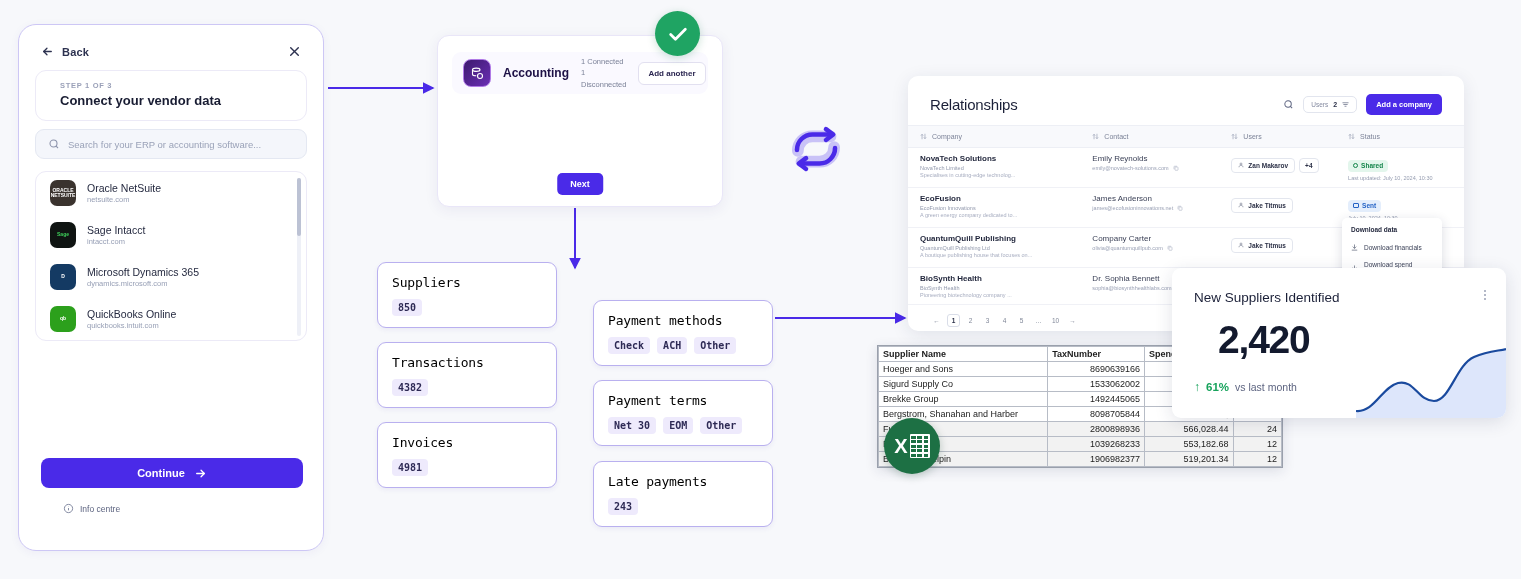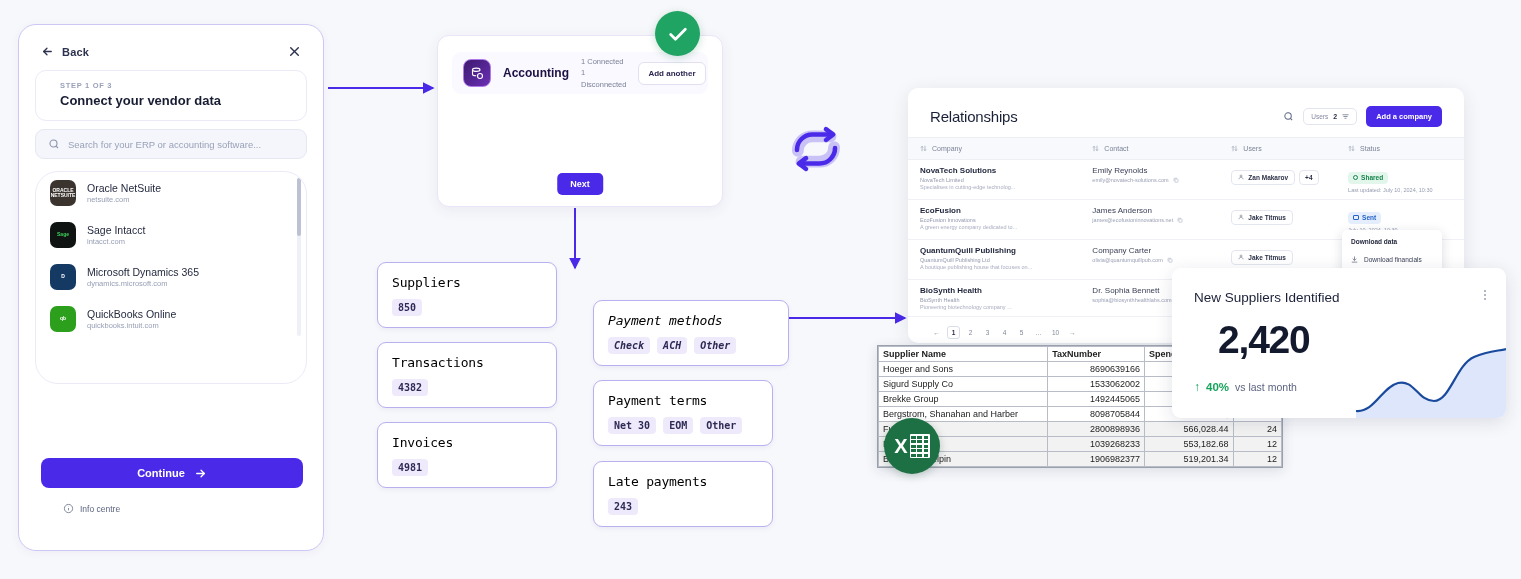--- a/index.html
+++ b/index.html
@@ -49,23 +49,23 @@
     border: 1px solid #e4e8f2;
     border-radius: 9px;
     display: flex; align-items: center; gap: 8px;
     padding: 0 12px;
   }
   #erp-search .ico-search { width: 12px; height: 12px; color: #8d94ac; flex: none; }
   #erp-search .ph { font-size: 9.5px; color: #9aa2b8; }
 
   #vendor-list {
     margin: 12px 16px 0 16px;
-    height: 213px;
+    height: 170px;
     border: 1px solid #eceaf7;
-    border-radius: 23px;
+    border-radius: 11px;
     background: #fff;
     position: relative;
     overflow: hidden;
   }
   .vendor-row { display: flex; align-items: center; gap: 11px; padding: 8px 14px; }
   .vendor-logo {
     width: 26px; height: 26px; border-radius: 7px; flex: none;
     display: flex; align-items: center; justify-content: center;
     font-size: 5px; font-weight: 700; color: #fff; text-align: center; line-height: 1.05;
     overflow: hidden;
@@ -145,31 +145,31 @@
   .chips { display: flex; gap: 7px; margin-top: 9px; }
   .chip {
     background: #eeeafc; border-radius: 4px;
     font-size: 10px; font-weight: 700; color: #2e2a55;
     padding: 3px 6px;
   }
 
   #card-suppliers    { left: 377px; top: 262px; width: 180px; }
   #card-transactions { left: 377px; top: 342px; width: 180px; }
   #card-invoices     { left: 377px; top: 422px; width: 180px; }
-  #card-pay-methods  { left: 593px; top: 300px; width: 196px; font-style: italic; }
+  #card-pay-methods  { left: 593px; top: 300px; width: 180px; }
   #card-pay-terms    { left: 593px; top: 380px; width: 180px; }
   #card-late-pay     { left: 593px; top: 461px; width: 180px; }
 
   
   #sync-icon { left: 787px; top: 120px; width: 58px; height: 58px; }
   #sync-icon svg { width: 58px; height: 58px; }
 
   
   #rel-panel {
-    left: 908px; top: 88px; width: 556px; height: 255px;
+    left: 908px; top: 76px; width: 556px; height: 255px;
     background: #fff; border-radius: 10px;
     box-shadow: 0 4px 18px rgba(30,35,80,.10);
     overflow: hidden;
   }
   #rel-head { display: flex; align-items: center; padding: 18px 22px 10px 22px; }
   #rel-title { font-size: 15px; font-weight: 400; color: #1b2038; letter-spacing: -.2px; }
   #rel-actions { margin-left: auto; display: flex; align-items: center; gap: 9px; }
   .ico-search-sm { width: 11px; height: 11px; color: #5d6480; cursor: pointer; }
   #users-filter {
     border: 1px solid #e2e5ee; border-radius: 5px;
@@ -757,21 +757,21 @@
   <div class="abs" id="kpi">
     <div id="kpi-title">New Suppliers Identified</div>
     <div id="kpi-kebab">
         <i></i>
         <i></i>
         <i></i>
       </div>
     <div id="kpi-value">2,420</div>
     <div id="kpi-delta">
       <span class="ar">↑</span>
-      <span class="pct">40%</span>
+      <span class="pct">61%</span>
       <span class="vs">vs last month</span>
     </div>
     <svg id="kpi-spark" viewBox="0 0 150 75" preserveAspectRatio="none">
       <path d="M0,68 C18,70 26,44 42,40 C58,36 62,58 78,58 C94,58 100,22 118,14 C132,8 142,8 150,6 L150,75 L0,75 Z" fill="#dde6fb"></path>
       <path d="M0,68 C18,70 26,44 42,40 C58,36 62,58 78,58 C94,58 100,22 118,14 C132,8 142,8 150,6" fill="none" stroke="#1a4a9e" stroke-width="2.2"></path>
     </svg>
   </div>
 
 </div>
 

